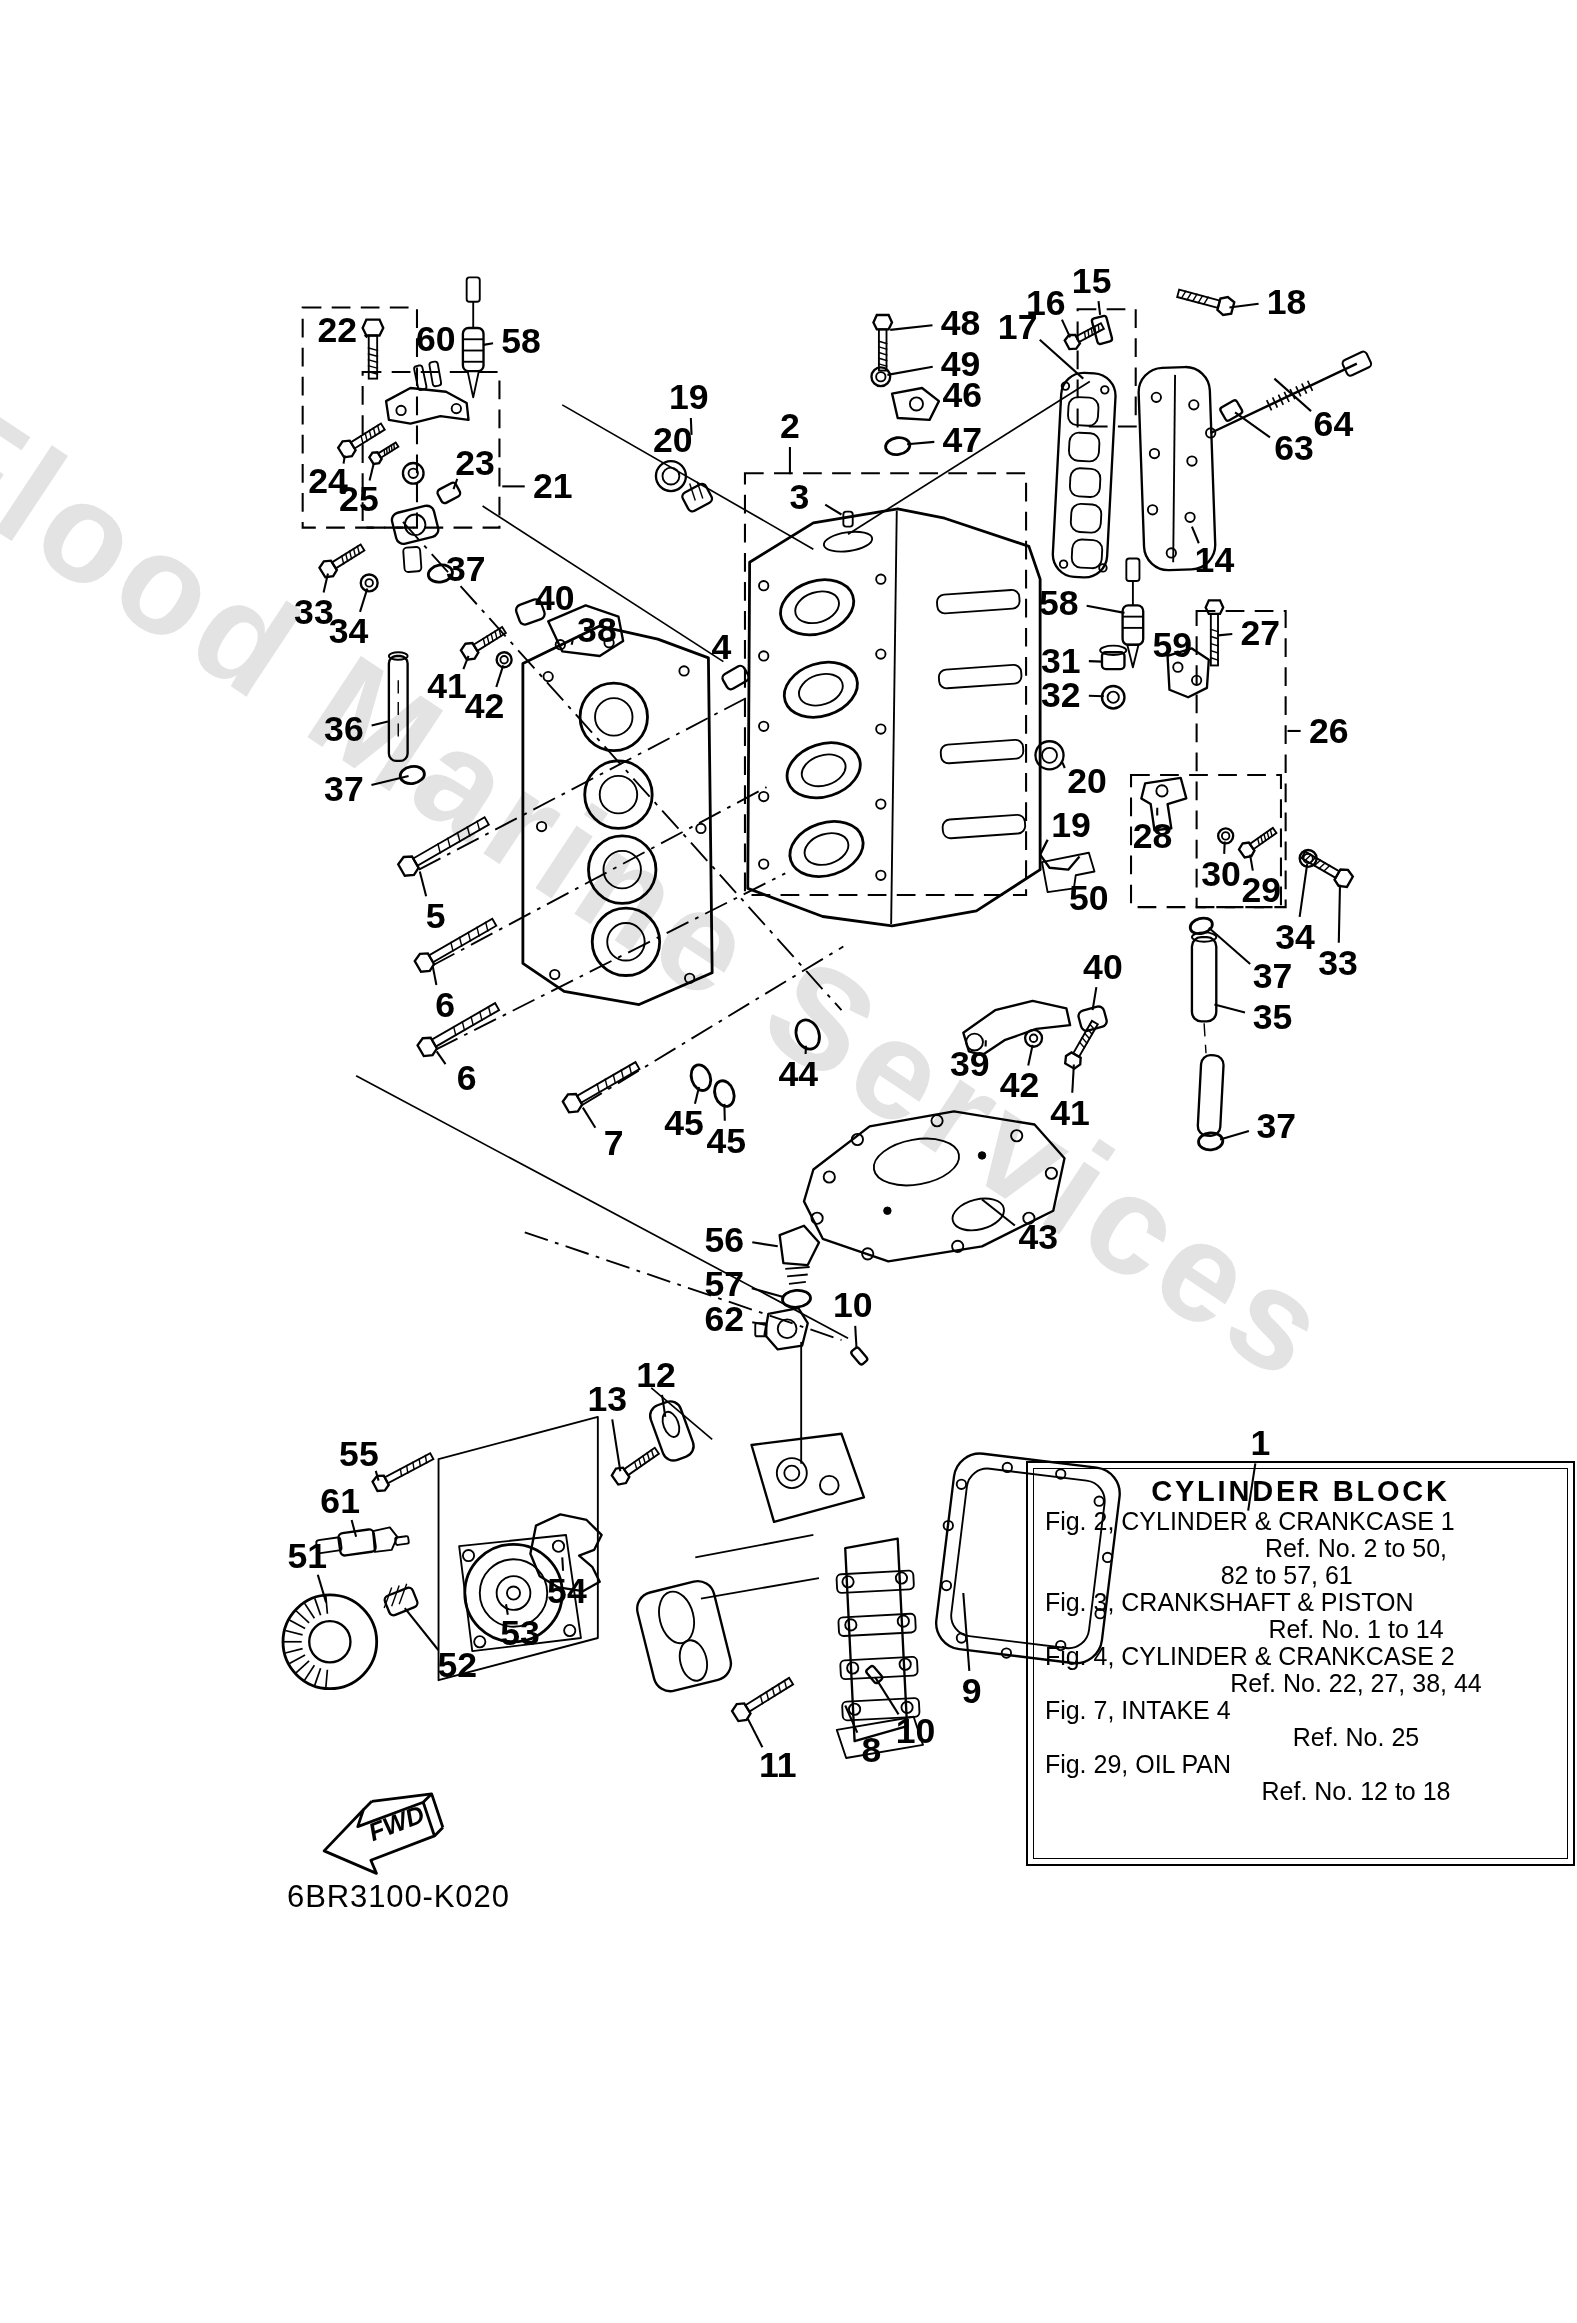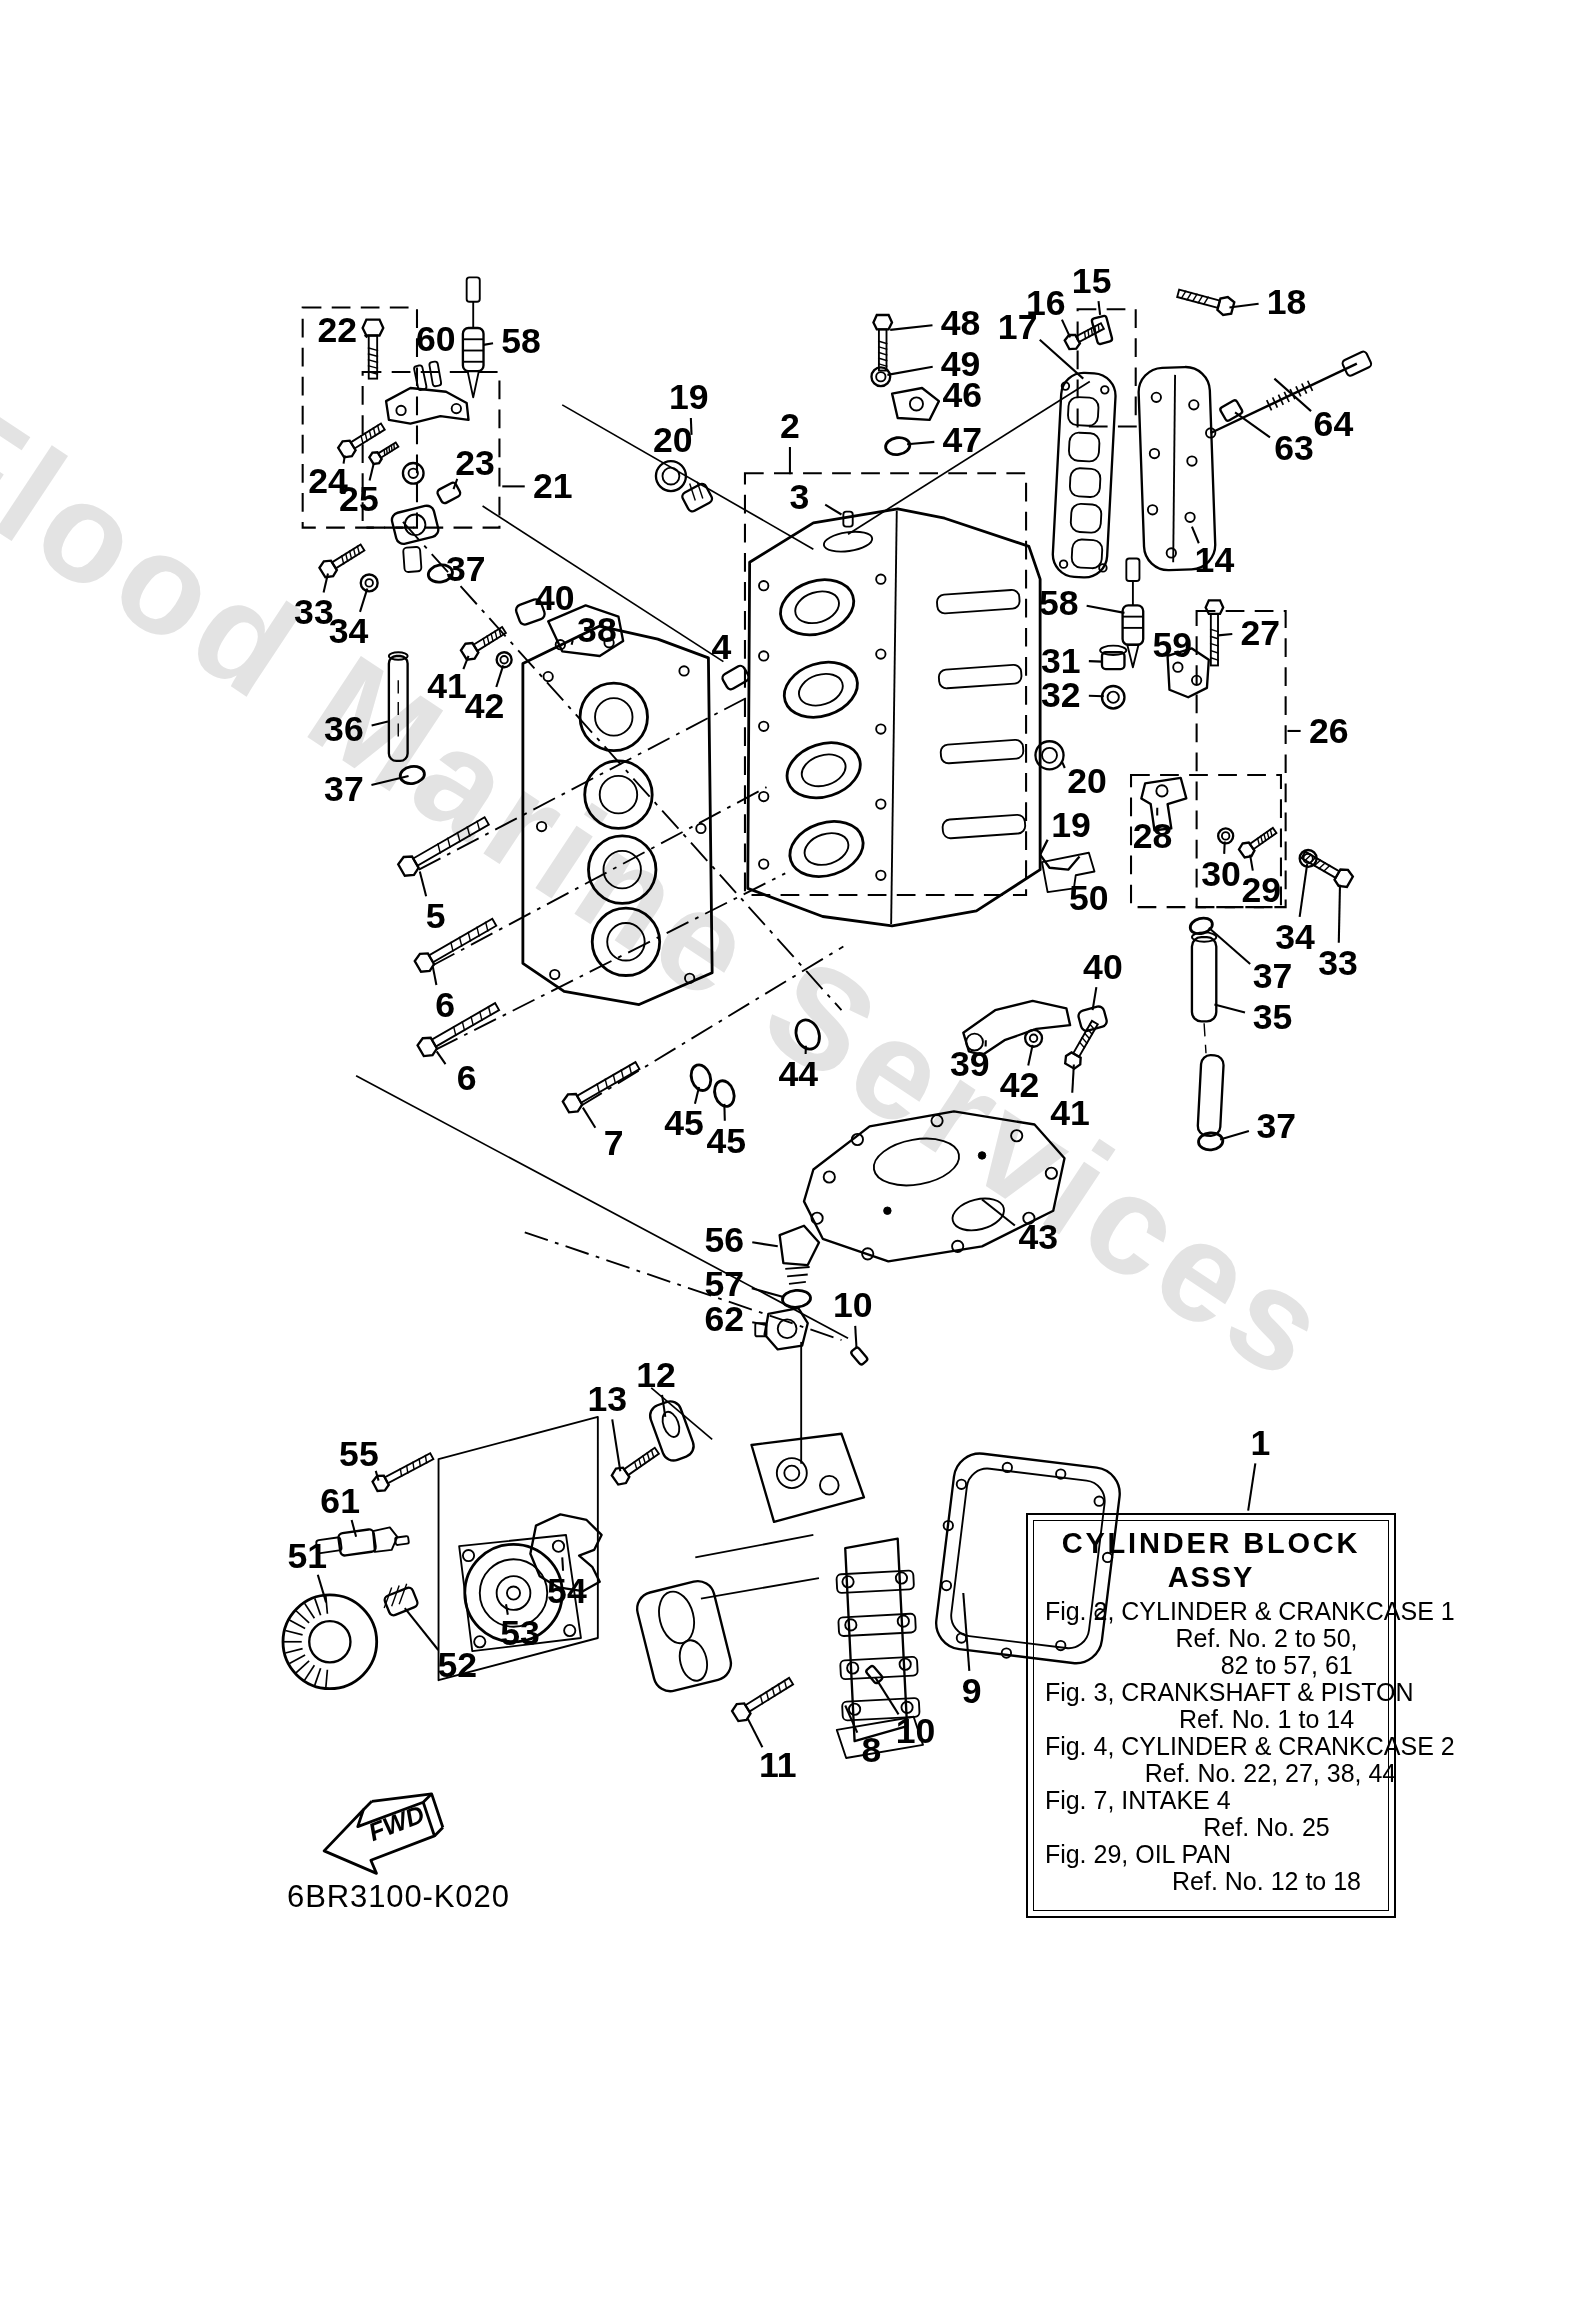--- a/index.html
+++ b/index.html
@@ -3,21 +3,21 @@
 <meta charset="utf-8">
 <style>
   html,body{margin:0;padding:0;background:#ffffff;}
   body{width:1578px;height:2324px;position:relative;overflow:hidden;
        font-family:"Liberation Sans", sans-serif;}
   #watermark{position:absolute;left:-19px;top:365px;width:2436px;
        font-size:141px;font-weight:700;letter-spacing:7.5px;color:#e3e3e3;
        transform:rotate(33.5deg);transform-origin:0 0;white-space:nowrap;
        user-select:none;z-index:1;}
   #diagram{position:absolute;left:0;top:0;z-index:2;}
-  #legend{position:absolute;left:1026px;top:1513px;width:370px;height:405px;
+  #legend{position:absolute;left:1026px;top:1461px;width:549px;height:405px;
        border:2.8px solid #000;z-index:3;background:transparent;box-sizing:border-box;}
   #legend .inner{position:absolute;left:4.7px;top:4.7px;right:4.7px;bottom:4.7px;
        border:1.9px solid #000;padding:5.6px 0 0 0;box-sizing:border-box;}
   #legend .title{font-size:29px;font-weight:700;text-align:center;
        letter-spacing:2.8px;line-height:34px;}
   #legend .subtitle{font-size:29px;font-weight:700;text-align:center;
        letter-spacing:1.9px;line-height:34px;margin-bottom:3.7px;}
   #legend .ib-line{font-size:25px;font-weight:400;line-height:27px;
        white-space:nowrap;}
   #legend .ind0{padding-left:11.2px;}
@@ -616,21 +616,20 @@
     <text x="977" y="1847" font-size="38" font-weight="700" text-anchor="middle" fill="#000" dominant-baseline="central" font-family="&quot;Liberation Sans&quot;, sans-serif">10</text>
     <line x1="1034.4379657596069" y1="1783.0803737210815" x2="1028" y2="1700" stroke="#000000" stroke-width="2.2"></line>
     <text x="1037" y="1805" font-size="38" font-weight="700" text-anchor="middle" fill="#000" dominant-baseline="central" font-family="&quot;Liberation Sans&quot;, sans-serif">9</text>
     <line x1="1339.6695240857107" y1="1561.6499329441906" x2="1332" y2="1612" stroke="#000000" stroke-width="2.2"></line>
     <text x="1345" y="1540" font-size="38" font-weight="700" text-anchor="middle" fill="#000" dominant-baseline="central" font-family="&quot;Liberation Sans&quot;, sans-serif">1</text>
   </svg>
 
 <div id="legend">
   <div class="inner">
     <div class="title">CYLINDER  BLOCK</div>
-    <div class="subtitle">ASSY</div>
     <div id="legend-lines">
         <div class="ib-line ind0">Fig. 2, CYLINDER &amp; CRANKCASE 1</div>
         <div class="ib-line ind1">Ref. No. 2 to 50,</div>
         <div class="ib-line ind2">82 to 57, 61</div>
         <div class="ib-line ind0">Fig. 3, CRANKSHAFT &amp; PISTON</div>
         <div class="ib-line ind1">Ref. No. 1 to 14</div>
         <div class="ib-line ind0">Fig. 4, CYLINDER &amp; CRANKCASE 2</div>
         <div class="ib-line ind1">Ref. No. 22, 27, 38, 44</div>
         <div class="ib-line ind0">Fig. 7, INTAKE 4</div>
         <div class="ib-line ind1">Ref. No. 25</div>

